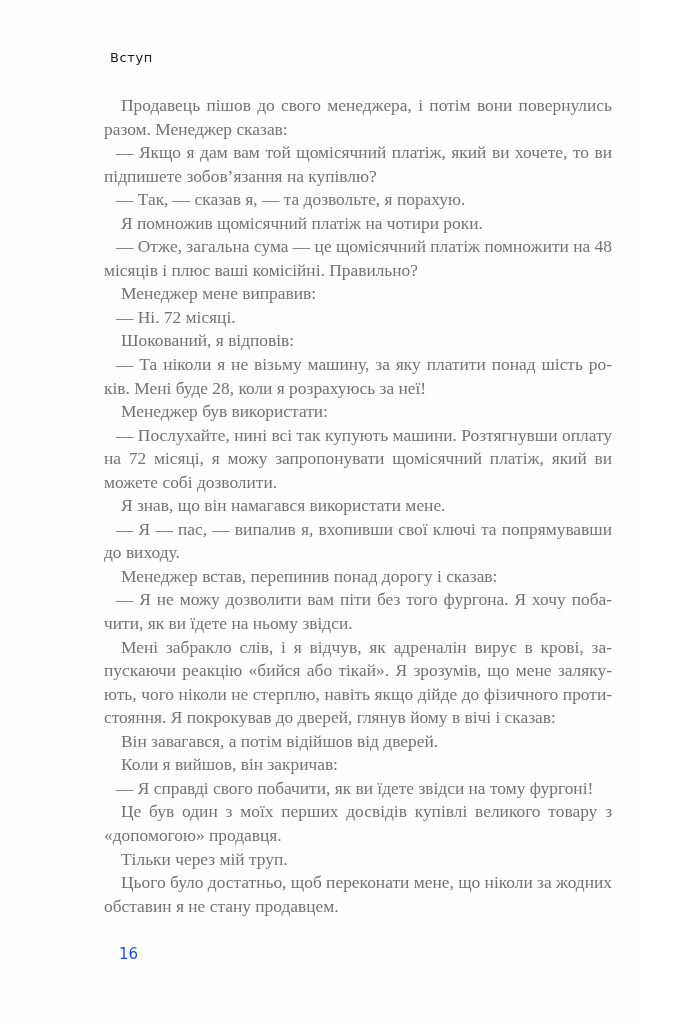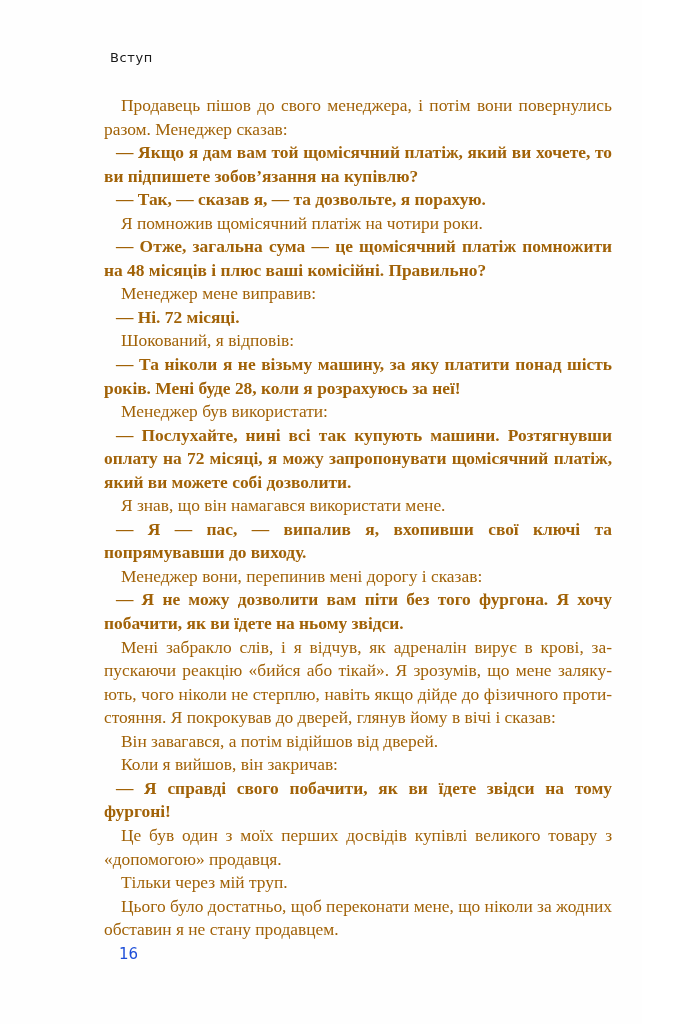--- a/index.html
+++ b/index.html
@@ -6,24 +6,24 @@
   body { width: 682px; height: 1024px; position: relative; overflow: hidden; }
   .page { position: absolute; left: 0; top: 0; width: 642px; height: 1024px; background: #fefefe; }
   .running-head {
     position: absolute; left: 110px; top: 50px;
     font-family: "DejaVu Sans", sans-serif; font-size: 13px; letter-spacing: 0.6px;
     color: #1a1a1a;
   }
   .body-text {
     position: absolute; left: 104px; top: 94px; width: 508px;
     font-family: "Liberation Serif", serif; font-size: 17.4px; line-height: 23.55px;
-    color: #a16207; text-align: justify; hyphens: manual;
+    color: #737373; text-align: justify; hyphens: manual;
   }
   .body-text p { margin: 0; text-indent: 17px; }
-  .body-text p.dash { text-indent: 12px; font-weight: bold; }
+  .body-text p.dash { text-indent: 12px; }
   .folio {
     position: absolute; left: 119px; top: 945px;
     font-family: "DejaVu Sans", sans-serif; font-size: 15px; color: #1d4ed8;
   }
 </style>
 </head>
 <body>
 
 <div class="page">
   <div class="running-head">Вступ</div>
@@ -35,21 +35,21 @@
     <p>Я помножив щомісячний платіж на чотири роки.</p>
     <p class="dash">— Отже, загальна сума — це щомісячний платіж помножити на 48 місяців і плюс ваші комісійні. Правильно?</p>
     <p>Менеджер мене виправив:</p>
     <p class="dash">— Ні. 72 місяці.</p>
     <p>Шокований, я відповів:</p>
     <p class="dash">— Та ніколи я не візьму машину, за яку платити понад шість ро­ків. Мені буде 28, коли я розрахуюсь за неї!</p>
     <p>Менеджер був використати:</p>
     <p class="dash">— Послухайте, нині всі так купують машини. Розтягнувши опла­ту на 72 місяці, я можу запропонувати щомісячний платіж, який ви можете собі дозволити.</p>
     <p>Я знав, що він намагався використати мене.</p>
     <p class="dash">— Я — пас, — випалив я, вхопивши свої ключі та попрямував­ши до виходу.</p>
-    <p>Менеджер вони, перепинив мені дорогу і сказав:</p>
+    <p>Менеджер встав, перепинив понад дорогу і сказав:</p>
     <p class="dash">— Я не можу дозволити вам піти без того фургона. Я хочу поба­чити, як ви їдете на ньому звідси.</p>
     <p>Мені забракло слів, і я відчув, як адреналін вирує в крові, за­пускаючи реакцію «бийся або тікай». Я зрозумів, що мене заляку­ють, чого ніколи не стерплю, навіть якщо дійде до фізичного проти­стояння. Я покрокував до дверей, глянув йому в вічі і сказав:</p>
     <p>Він завагався, а потім відійшов від дверей.</p>
     <p>Коли я вийшов, він закричав:</p>
     <p class="dash">— Я справді свого побачити, як ви їдете звідси на тому фургоні!</p>
     <p>Це був один з моїх перших досвідів купівлі великого товару з «до­помогою» продавця.</p>
     <p>Тільки через мій труп.</p>
     <p>Цього було достатньо, щоб переконати мене, що ніколи за жод­них обставин я не стану продавцем.</p>
   </div>
 

